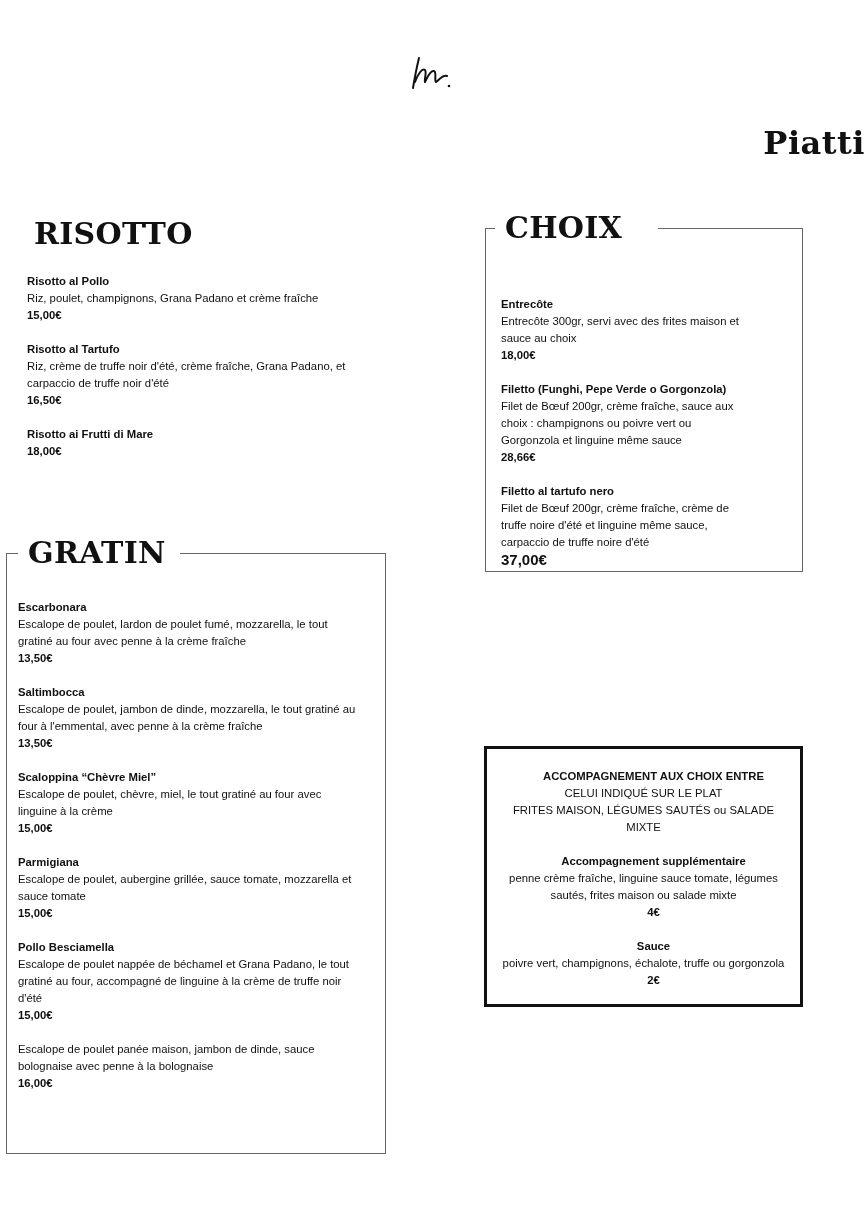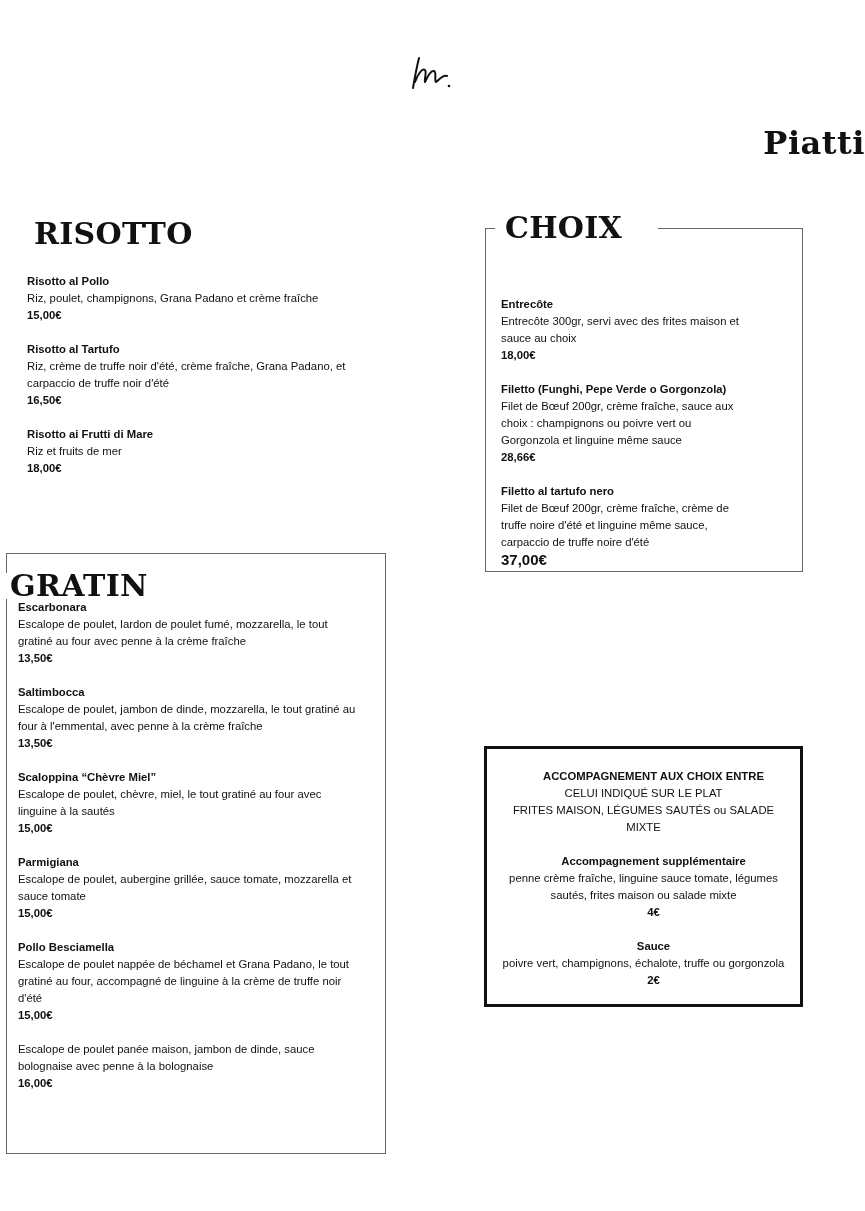--- a/index.html
+++ b/index.html
@@ -37,21 +37,20 @@
     <div class="price">15,00€</div>
   </div>
   <div class="item">
     <div class="name">Risotto al Tartufo</div>
     <div>Riz, crème de truffe noir d'été, crème fraîche, Grana Padano, et</div>
     <div>carpaccio de truffe noir d'été</div>
     <div class="price">16,50€</div>
   </div>
   <div class="item">
     <div class="name">Risotto ai Frutti di Mare</div>
-    <div>Riz et fruits de mer</div>
     <div class="price">18,00€</div>
   </div>
 </div>
 
 <div class="box" style="left:485px; top:228px; width:318px; height:344px;"></div>
 <div class="section-title" style="left:495px; top:215px; padding-right:36px;">CHOIX</div>
 <div class="items" style="left:501px; top:264px; width:295px;margin-top:32px;">
   <div class="item">
     <div class="name">Entrecôte</div>
     <div>Entrecôte 300gr, servi avec des frites maison et</div>
@@ -68,38 +67,38 @@
   <div class="item">
     <div class="name">Filetto al tartufo nero</div>
     <div>Filet de Bœuf 200gr, crème fraîche, crème de</div>
     <div>truffe noire d'été et linguine même sauce,</div>
     <div>carpaccio de truffe noire d'été</div>
     <div class="price" style="font-size:15px;">37,00€</div>
   </div>
 </div>
 
 <div class="box" style="left:6px; top:553px; width:380px; height:601px;"></div>
-<div class="section-title" style="left:0; top:540px; padding-right:14px;margin-top:33px;">GRATIN</div>
+<div class="section-title" style="left:18px; top:540px; padding-right:14px;">GRATIN</div>
 <div class="items" style="left:18px; top:599px; width:362px;">
   <div class="item">
     <div class="name">Escarbonara</div>
     <div>Escalope de poulet, lardon de poulet fumé, mozzarella, le tout</div>
     <div>gratiné au four avec penne à la crème fraîche</div>
     <div class="price">13,50€</div>
   </div>
   <div class="item">
     <div class="name">Saltimbocca</div>
     <div>Escalope de poulet, jambon de dinde, mozzarella, le tout gratiné au</div>
     <div>four à l'emmental, avec penne à la crème fraîche</div>
     <div class="price">13,50€</div>
   </div>
   <div class="item">
     <div class="name">Scaloppina “Chèvre Miel”</div>
     <div>Escalope de poulet, chèvre, miel, le tout gratiné au four avec</div>
-    <div>linguine à la sautés</div>
+    <div>linguine à la crème</div>
     <div class="price">15,00€</div>
   </div>
   <div class="item">
     <div class="name">Parmigiana</div>
     <div>Escalope de poulet, aubergine grillée, sauce tomate, mozzarella et</div>
     <div>sauce tomate</div>
     <div class="price">15,00€</div>
   </div>
   <div class="item">
     <div class="name">Pollo Besciamella</div>

